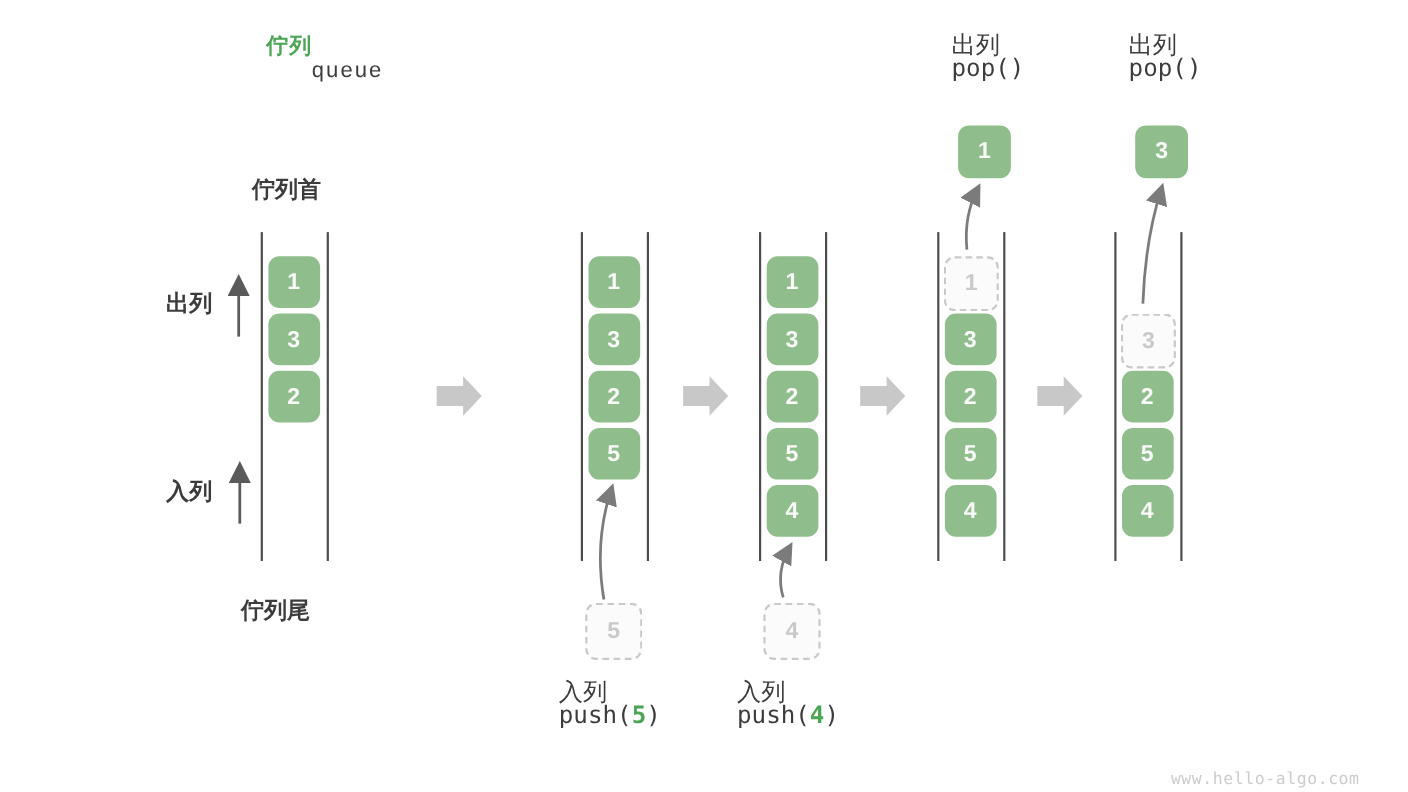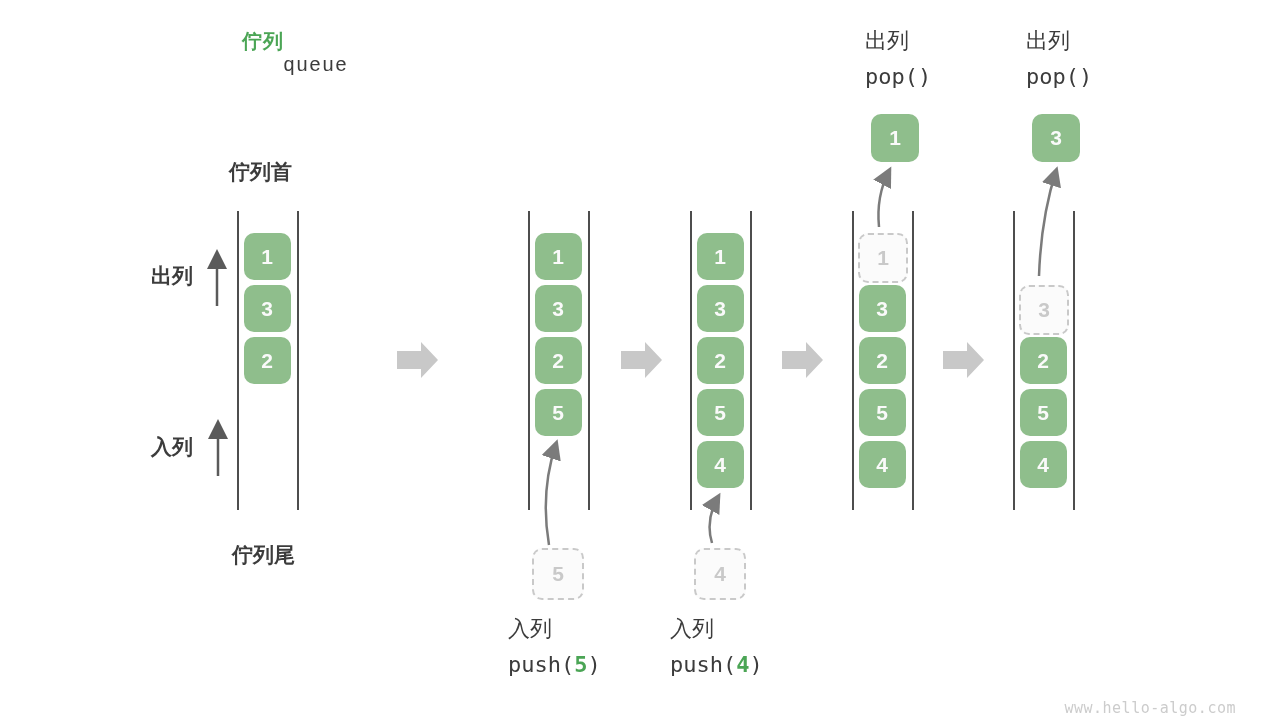--- a/index.html
+++ b/index.html
@@ -5,33 +5,33 @@
   html,body{margin:0;padding:0;background:#fff;}
   #stage{position:relative;width:1280px;height:720px;background:#ffffff;overflow:hidden;
          font-family:"Liberation Sans",sans-serif;color:var(--text,#3C3C3C);}
   #overlay{position:absolute;left:0;top:0;width:1280px;height:720px;pointer-events:none;}
   .title-zh{position:absolute;left:242px;top:28px;font-size:20px;font-weight:bold;
             color:var(--title-green,#4BA555);letter-spacing:1px;}
   .title-en{position:absolute;left:235px;top:54px;font-size:20px;
             font-family:Liberation Mono, monospace;letter-spacing:1px;margin-left:48px;}
   .side-lbl{position:absolute;font-size:21px;font-weight:bold;color:var(--text,#3C3C3C);}
   .lbl-front{left:229px;top:158px;}
-  .lbl-rear{left:232px;top:541px;}
+  .lbl-rear{left:219px;top:541px;}
   .lbl-deq{left:151px;top:262px;}
   .lbl-enq{left:151px;top:433px;}
   .vline{position:absolute;width:2px;background:var(--rail,#4D4D4D);}
   .cell{position:absolute;width:47px;height:47px;border-radius:10px;
         background:var(--box-green,#8FBE8C);color:#FAFAFA;
         display:flex;align-items:center;justify-content:center;
         font-size:21px;font-weight:bold;}
   .cell.ghost{background:#FBFBFB;border:2px dashed #C9C9C9;color:#C9C9C9;
         width:46px;height:46px;}
   .cell.incoming{width:48px;height:48px;}
   .op{position:absolute;font-size:22px;color:var(--text,#3C3C3C);line-height:1;}
-  .op .op-code{margin-top:14px;font-family:"DejaVu Sans Mono",monospace;font-size:22px;}
+  .op .op-code{font-family:"DejaVu Sans Mono",monospace;font-size:22px;}
   .op .op-arg{color:var(--title-green,#4BA555);font-weight:bold;}
   .watermark{position:absolute;right:44px;top:676px;font-size:15px;color:#CCCCCC;
              font-family:"DejaVu Sans Mono",monospace;letter-spacing:0.5px;margin-top:23px;}
 </style>
 </head>
 <body>
 
 <div id="stage" style="--title-green: #4BA555; --box-green: #8FBE8C; --text: #3C3C3C; --rail: #4D4D4D;">
 
   <svg id="overlay" viewBox="0 0 1280 720" xmlns="http://www.w3.org/2000/svg">

